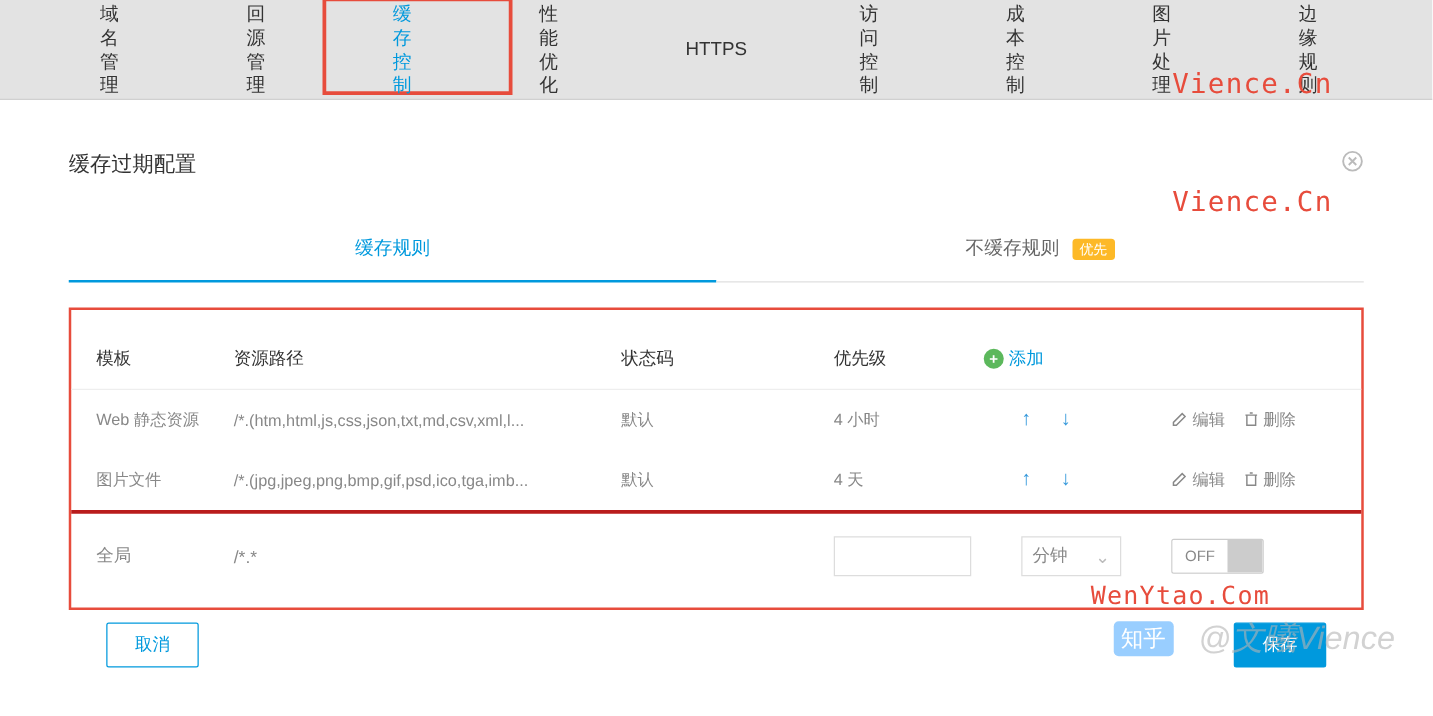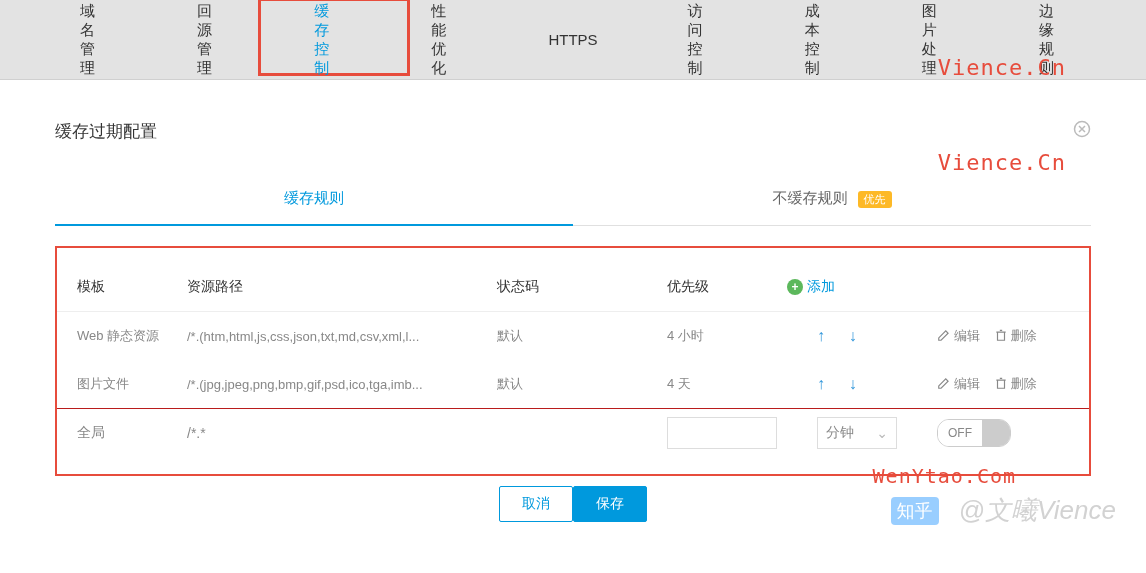--- a/index.html
+++ b/index.html
@@ -36,28 +36,28 @@
     .add-icon { display: inline-flex; width: 16px; height: 16px; background: #5cb85c; border-radius: 50%; color: #fff; align-items: center; justify-content: center; font-size: 12px; font-weight: bold; }
     
     .table-row { display: flex; padding: 15px 20px; color: #888; font-size: 13px; align-items: center; }
     .arrow-btn { display: inline-block; cursor: pointer; margin-right: 20px; font-size: 16px; }
     .arrow-up { color: #3498db; }
     .arrow-down { color: #3498db; }
     
     .action-link { display: inline-flex; align-items: center; gap: 3px; color: #888; cursor: pointer; margin-right: 10px; font-size: 13px; }
     .action-icon svg { width: 14px; height: 14px; }
     
-    .global-row { display: flex; padding: 8px 20px 15px; color: #888; font-size: 14px; align-items: center; border-top: 1px solid #b91c1c; }
+    .global-row { display: flex; padding: 18px 20px 15px; color: #888; font-size: 14px; align-items: center; border-top: 3px solid #b91c1c; }
     .input-box { width: 110px; height: 32px; border: 1px solid #ddd; margin-right: 10px; padding: 0 8px; }
     .select-box { width: 80px; height: 32px; border: 1px solid #ddd; padding: 0 8px; color: #888; display: inline-flex; align-items: center; justify-content: space-between; cursor: pointer; margin-right: 40px; }
-    .toggle { display: inline-flex; border: 1px solid #ccc; border-radius: 12px; overflow: hidden; }
+    .toggle { display: inline-flex; border: 1px solid #ccc; border-radius: 2px; overflow: hidden; }
     .toggle-off { background: #fff; color: #888; padding: 6px 10px; font-size: 12px; }
     .toggle-on { background: #ccc; width: 28px; }
     
-    .button-row { display: flex; justify-content: center; padding: 10px 30px 0; }
+    .button-row { display: flex; justify-content: space-between; padding: 10px 30px 0; }
     .btn { padding: 8px 22px; border: 1px solid #0099dd; font-size: 14px; cursor: pointer; border-radius: 2px; }
     .btn-cancel { background: #fff; color: #0099dd; }
     .btn-save { background: #0099dd; color: #fff; }
     
     .watermark { position: absolute; color: #e74c3c; font-family: monospace; font-size: 22px; font-weight: normal; pointer-events: none; letter-spacing: 1px; }
     .wm1 { top: 55px; right: 80px; }
     .wm2 { top: 150px; right: 80px; }
     .wm3 { bottom: 85px; right: 130px; font-size: 20px; }
     .zhihu-wm { position: absolute; bottom: 45px; right: 30px; color: rgba(180,180,180,0.6); font-size: 26px; font-style: italic; display:flex; align-items:center; gap:20px; }
     .zhihu-logo { background: rgba(0,132,255,0.4); color:#fff; padding:2px 6px; border-radius:4px; font-size:18px; font-style:normal; }

